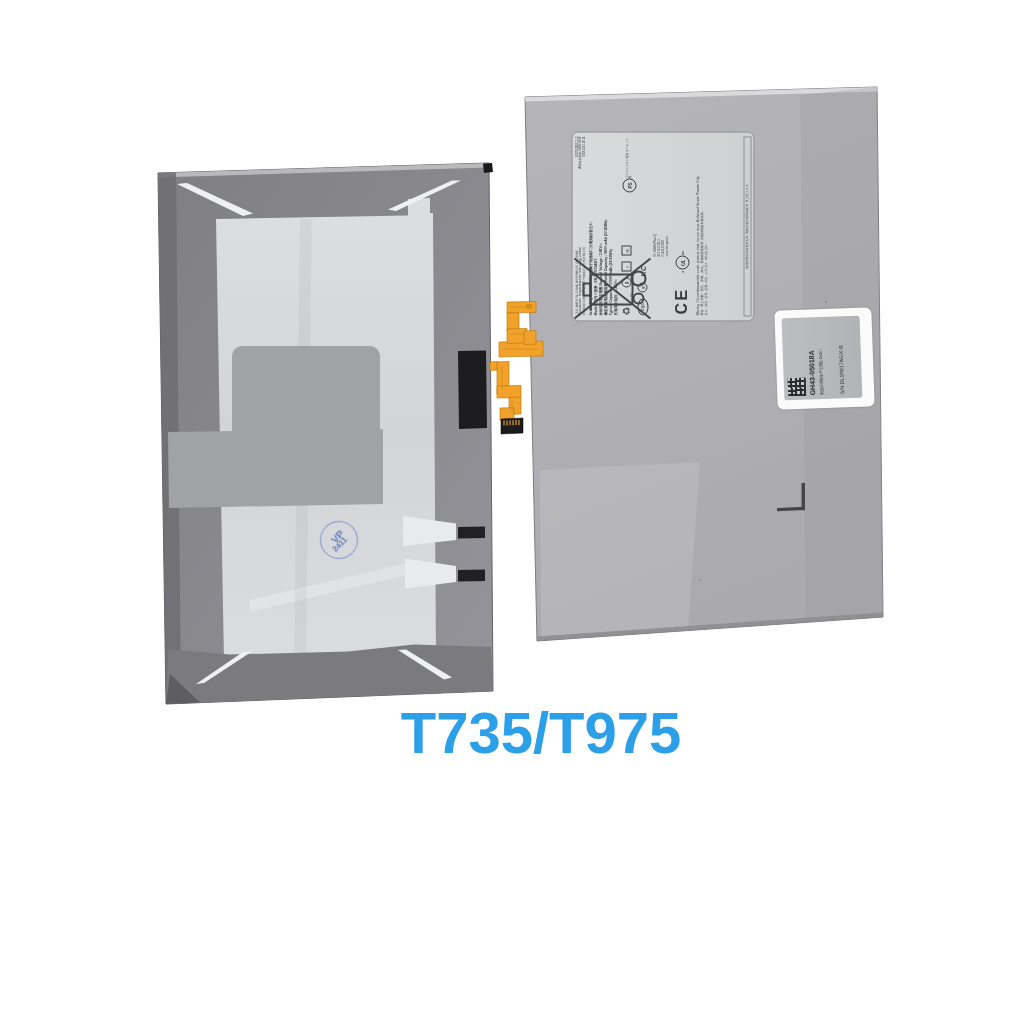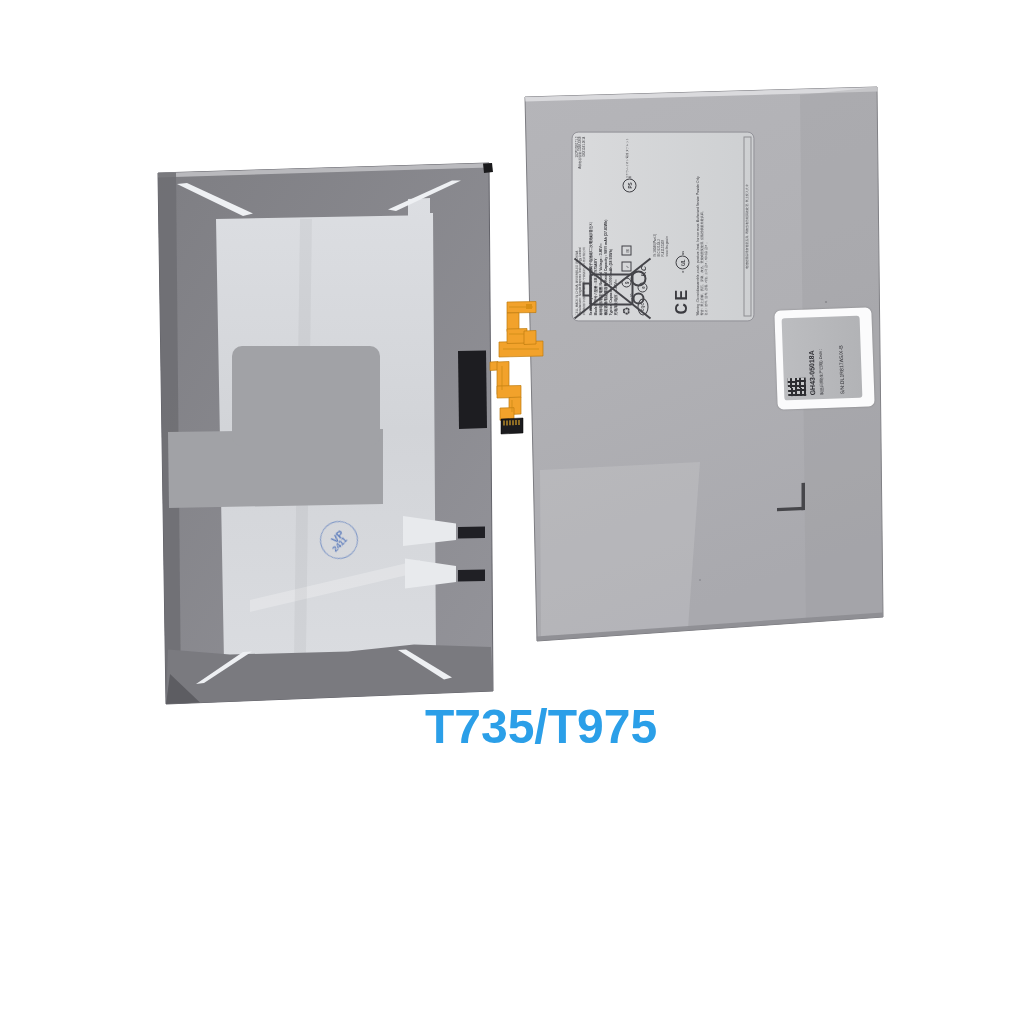--- a/index.html
+++ b/index.html
@@ -69,21 +69,21 @@
   .stamp{position:absolute;left:320px;top:521px;width:36px;height:36px;border-radius:50%;
     border:1.6px solid rgba(72,110,185,.65);transform:rotate(-18deg);
     display:flex;flex-direction:column;align-items:center;justify-content:center;
     color:rgba(60,100,180,.8);filter:blur(.2px);}
   .stamp span{display:block;transform:rotate(-28deg);font-weight:bold;}
   .stamp .s1{font-size:10px;line-height:9px;}
   .stamp .s2{font-size:8px;line-height:8px;}
 
   
   .title{position:absolute;left:58px;right:0;top:699px;text-align:center;
-    font-size:48px;font-weight:bold;color:#2b9fe8;letter-spacing:0;}
+    font-size:58px;font-weight:bold;color:#2b9fe8;letter-spacing:0;}
 </style>
 </head>
 <body>
 
 <div class="scene">
 
   <svg width="1024" height="1024" viewBox="0 0 1024 1024">
     <defs>
       <linearGradient id="gL" x1="0" y1="0" x2="1" y2="1">
         <stop offset="0" stop-color="#7e7e83"></stop>

